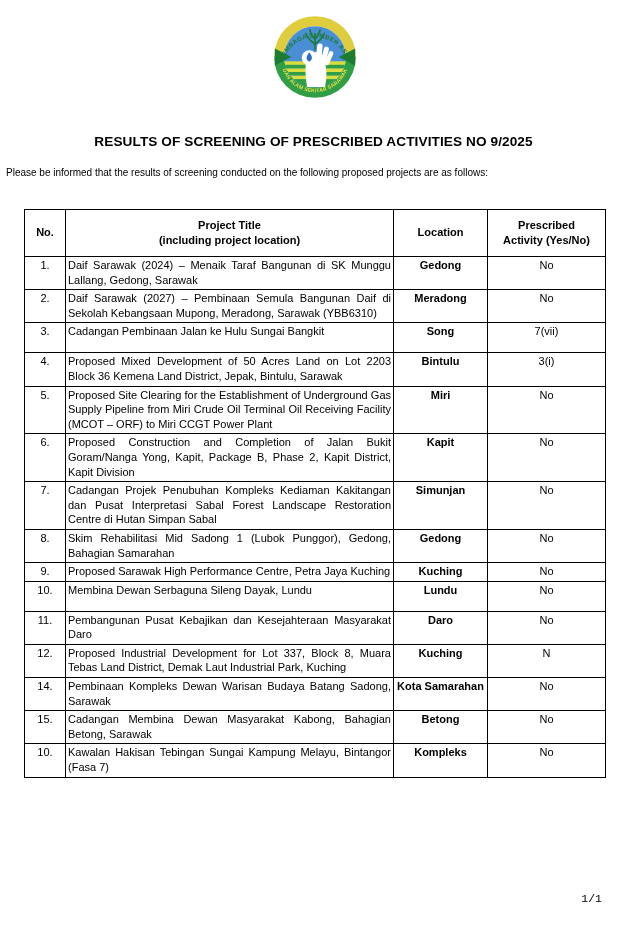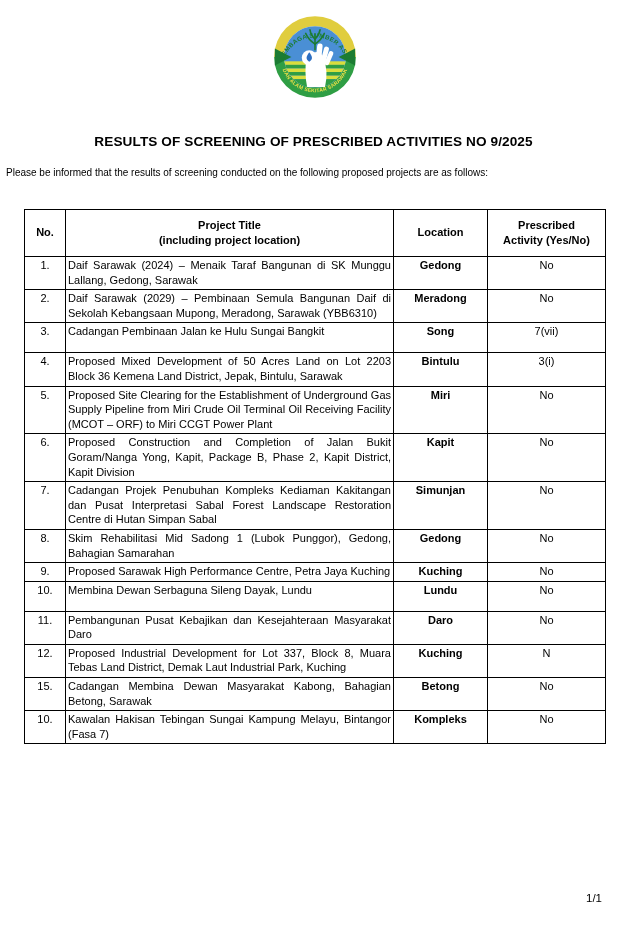--- a/index.html
+++ b/index.html
@@ -78,20 +78,21 @@
   td.cell-no  { text-align: center; }
   td.cell-tit { text-align: justify; padding-left: 6px; padding-right: 5px; }
   td.cell-loc { text-align: center; padding-left: 6px; padding-right: 6px; font-weight: bold; }
   td.cell-act { text-align: center; }
   tr.row-tall { height: 30px; }
   .page-num {
     position: absolute;
     top: 892px;
     right: 27px;
     font-size: 11.5px;
+    font-family: Liberation Mono, monospace;
   }
 </style>
 </head>
 <body>
 
 <div class="page">
 
   <div class="logo">
     <svg viewBox="0 0 120 120" width="86" height="86">
       <defs>
@@ -167,21 +168,21 @@
       </thead>
       <tbody>
           <tr>
             <td class="cell-no">1.</td>
             <td class="cell-tit">Daif Sarawak (2024) – Menaik Taraf Bangunan di SK Munggu Lallang, Gedong, Sarawak</td>
             <td class="cell-loc">Gedong</td>
             <td class="cell-act">No</td>
           </tr>
           <tr>
             <td class="cell-no">2.</td>
-            <td class="cell-tit">Daif Sarawak (2029) – Pembinaan Semula Bangunan Daif di Sekolah Kebangsaan Mupong, Meradong, Sarawak (YBB6310)</td>
+            <td class="cell-tit">Daif Sarawak (2027) – Pembinaan Semula Bangunan Daif di Sekolah Kebangsaan Mupong, Meradong, Sarawak (YBB6310)</td>
             <td class="cell-loc">Meradong</td>
             <td class="cell-act">No</td>
           </tr>
           <tr class="row-tall">
             <td class="cell-no">3.</td>
             <td class="cell-tit">Cadangan Pembinaan Jalan ke Hulu Sungai Bangkit</td>
             <td class="cell-loc">Song</td>
             <td class="cell-act">7(vii)</td>
           </tr>
           <tr>
@@ -232,20 +233,26 @@
             <td class="cell-loc">Daro</td>
             <td class="cell-act">No</td>
           </tr>
           <tr>
             <td class="cell-no">12.</td>
             <td class="cell-tit">Proposed Industrial Development for Lot 337, Block 8, Muara Tebas Land District, Demak Laut Industrial Park, Kuching</td>
             <td class="cell-loc">Kuching</td>
             <td class="cell-act">N</td>
           </tr>
           <tr>
+            <td class="cell-no">14.</td>
+            <td class="cell-tit">Pembinaan Kompleks Dewan Warisan Budaya Batang Sadong, Sarawak</td>
+            <td class="cell-loc">Kota Samarahan</td>
+            <td class="cell-act">No</td>
+          </tr>
+          <tr>
             <td class="cell-no">15.</td>
             <td class="cell-tit">Cadangan Membina Dewan Masyarakat Kabong, Bahagian Betong, Sarawak</td>
             <td class="cell-loc">Betong</td>
             <td class="cell-act">No</td>
           </tr>
           <tr>
             <td class="cell-no">10.</td>
             <td class="cell-tit">Kawalan Hakisan Tebingan Sungai Kampung Melayu, Bintangor (Fasa 7)</td>
             <td class="cell-loc">Kompleks</td>
             <td class="cell-act">No</td>

